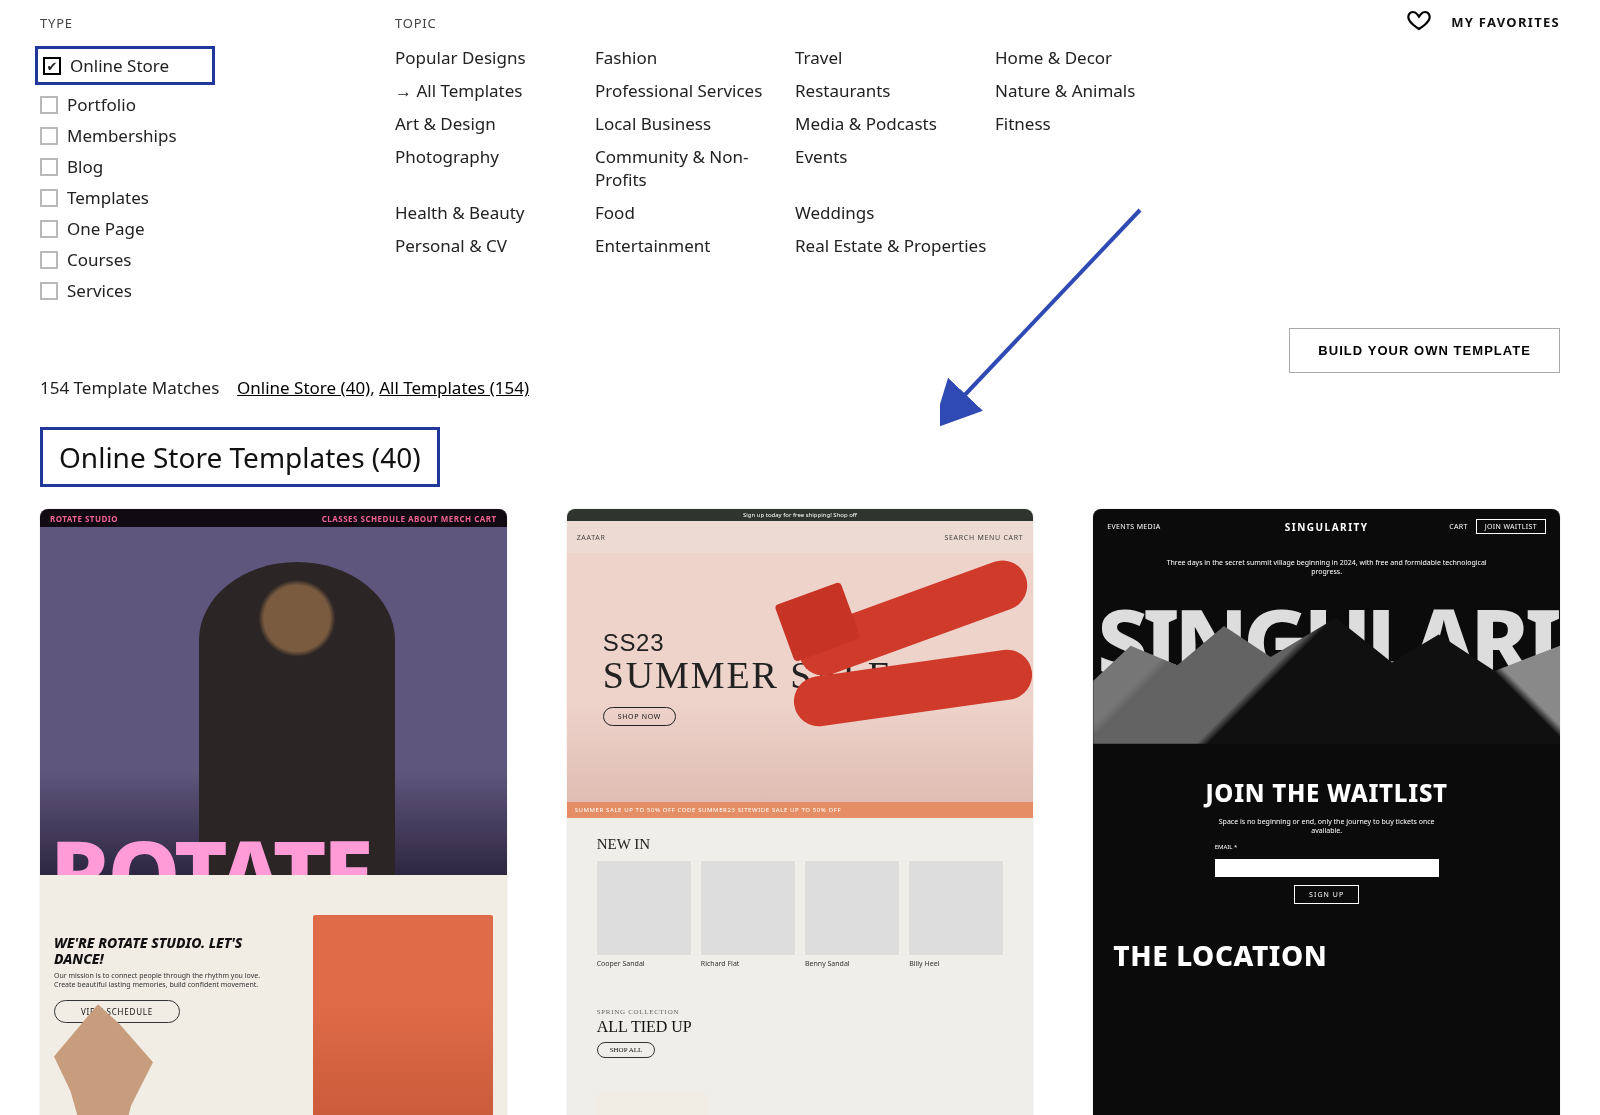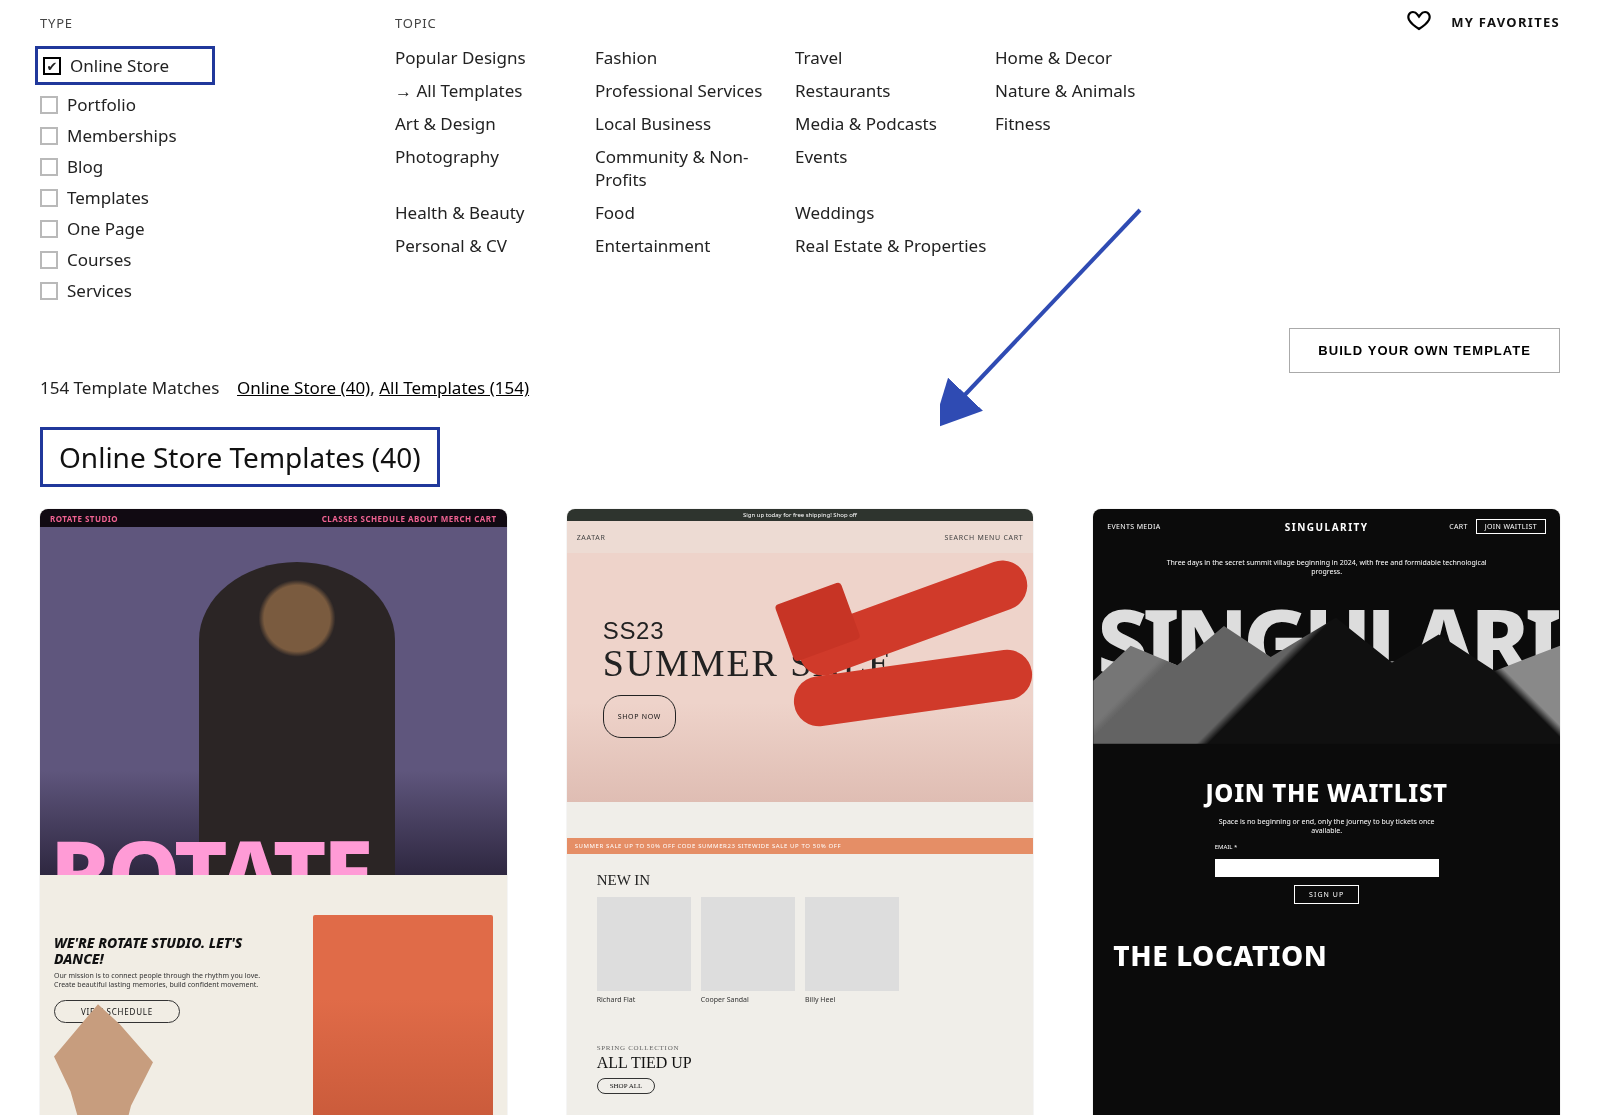--- a/index.html
+++ b/index.html
@@ -41,27 +41,27 @@
 .rotate .pill { display:inline-block; border:1px solid #333; border-radius:20px; padding:5px 26px; font-size:8px; margin-top:10px; letter-spacing:0.1em; }
 .rotate .thumb2 { position:absolute; top: 40px; right: 14px; width: 180px; height: 210px; background: linear-gradient(180deg,#e06b48 40%,#c95a3a 100%); border-radius:2px; }
 .rotate .dancer { position:absolute; bottom: 0; left: 14px; width: 110px; height: 145px; background: linear-gradient(#c79d7e,#c79d7e); clip-path: polygon(40% 0,60% 14%,90% 40%,70% 70%,60% 100%,30% 100%,15% 60%,0 36%); }
 
 
 .zaatar .topbar { height: 12px; background:#2e342e; color:#fff; font-size:6px; text-align:center; line-height:12px; }
 .zaatar .nav { height: 16px; background:#eddbd3; display:flex; align-items:center; justify-content:space-between; padding:16px 10px; font-size:7px; color:#444; letter-spacing:0.1em; }
 .zaatar .hero { height:40%; background: linear-gradient(180deg,#eed3ca 0 60%,#dfbdb3 100%); display:flex; align-items:center; padding-left:36px; position:relative; overflow:hidden;}
 .zaatar .ss { font-family: Liberation Sans, sans-serif; font-size:24px; letter-spacing:0.03em; color:#222; }
 .zaatar .sale { font-family: serif; font-size:38px; letter-spacing:0.05em; color:#222; line-height:0.95; }
-.zaatar .shop { display:inline-block; border:1px solid #222; border-radius:18px; font-size:7px; padding:16px 14px; margin-top:14px; letter-spacing:0.1em; }
+.zaatar .shop { display:inline-block; border:1px solid #222; border-radius:18px; font-size:7px; padding:4px 14px; margin-top:14px; letter-spacing:0.1em; }
 .zaatar .legs { position:absolute; right:-20px; top:18px; width:260px; height:200px; }
 .zaatar .leg { position:absolute; width:240px; height:50px; background:#d03a2a; border-radius:30px; }
 .zaatar .leg1 { top:22px; transform:rotate(-20deg); }
 .zaatar .leg2 { top:92px; transform:rotate(-8deg); }
 .zaatar .shoe { position:absolute; width:70px; height:60px; background:#c73425; left:-6px; top:-34px; border-radius:4px; }
-.zaatar .promo { height:16px; background:#e58e66; font-size:6px; color:#fff; display:flex; align-items:center; gap:20px; overflow:hidden; padding-left:8px; letter-spacing:0.1em;margin-top:36px;}
+.zaatar .promo { height:16px; background:#e58e66; font-size:6px; color:#fff; display:flex; align-items:center; gap:20px; overflow:hidden; padding-left:8px; letter-spacing:0.1em;}
 .zaatar .newin { font-family: serif; font-size:15px; padding: 18px 30px 8px; color:#222;}
 .zaatar .prods { display:grid; grid-template-columns:repeat(4,1fr); gap:10px; padding:0 30px; }
 .zaatar .prod { aspect-ratio:1; background:#ddd; }
 .zaatar .plabel { font-size:7px; margin-top:4px; color:#333;}
 .zaatar .tied { display:flex; padding:20px 30px 0; gap:20px;flex-direction:column;}
 .zaatar .bigimg { flex:1; height:130px; background:linear-gradient(135deg,#f5efe8,#e6d9cd); }
 .zaatar .smallimg { width:110px; height:95px; background:#f1ece4; margin-top:14px;}
 .zaatar .tiedsec { width:150px; font-family:serif; }
 .zaatar .tiedtxt { font-size:7px; letter-spacing:0.1em; color:#666;}
 .zaatar .tiedtitle { font-size:16px; margin-top:2px;}
@@ -230,25 +230,29 @@
               <div class="shoe"></div>
             </div>
           <div class="leg leg2"></div>
         </div>
       </div>
       <div class="promo">SUMMER SALE   UP TO 50% OFF   CODE SUMMER23   SITEWIDE SALE   UP TO 50% OFF</div>
       <div class="newin">NEW IN</div>
       <div class="prods" id="zaatar-prods">
           <div>
             <div class="prod"></div>
+            <div class="plabel">Cooper Sandal</div>
+          </div>
+          <div>
+            <div class="prod"></div>
             <div class="plabel">Richard Flat</div>
           </div>
           <div>
             <div class="prod"></div>
-            <div class="plabel">Cooper Sandal</div>
+            <div class="plabel">Benny Sandal</div>
           </div>
           <div>
             <div class="prod"></div>
             <div class="plabel">Billy Heel</div>
           </div>
         </div>
       <div class="tied">
         <div class="bigimg"></div>
         <div class="tiedsec">
           <div class="tiedtxt">SPRING COLLECTION</div>

